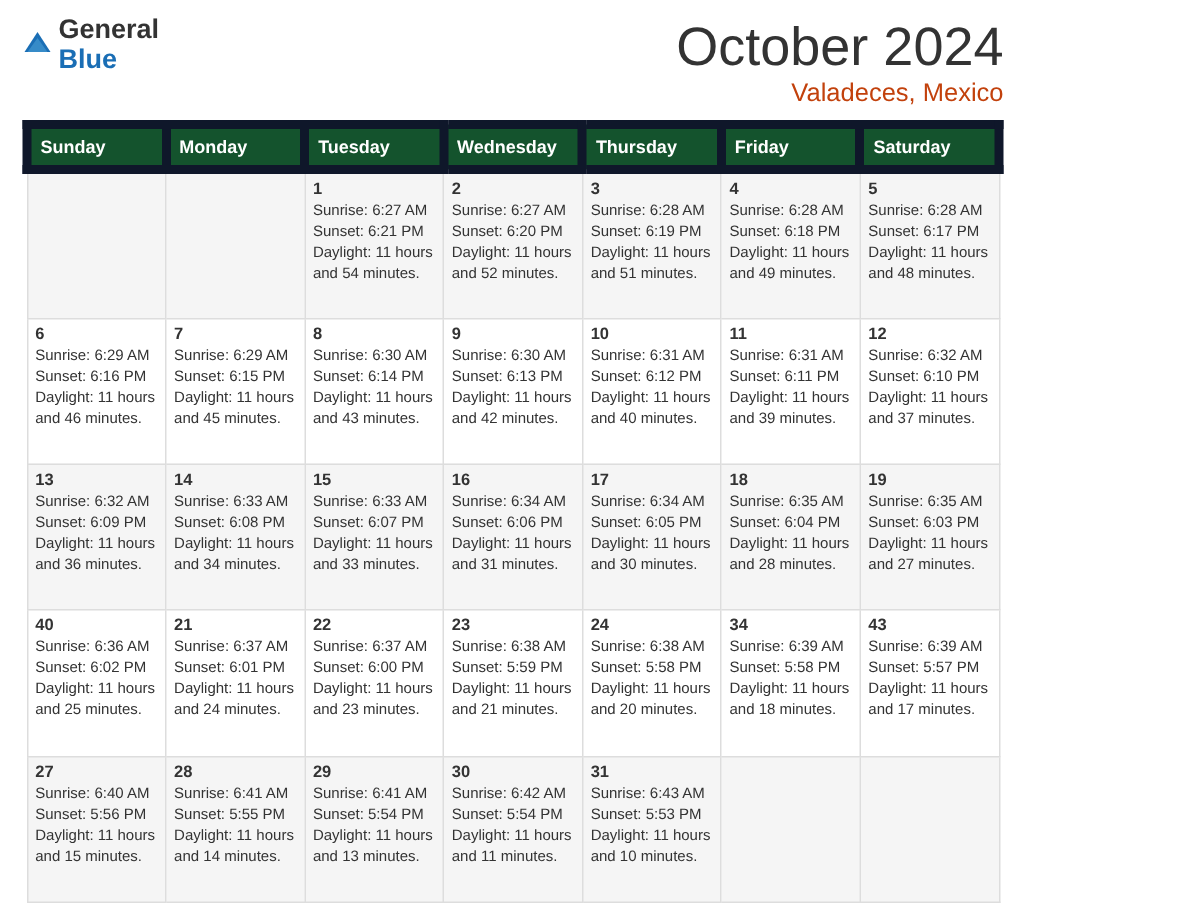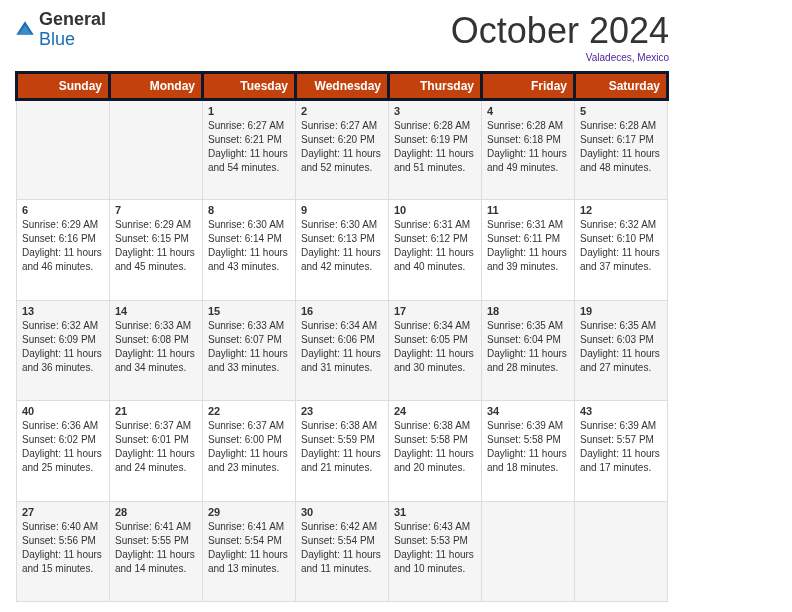--- a/index.html
+++ b/index.html
@@ -31,53 +31,53 @@
     .logo-text {
       font-size: 18px;
       line-height: 1.1;
     }
     .logo-general {
       color: #333;
       font-weight: bold;
     }
     .logo-blue {
       color: #1a6eb5;
-      font-weight: normal;
+      font-weight: bold;
     }
     .logo-icon {
       width: 20px;
       height: 20px;
     }
     .title-block {
       text-align: right;
     }
     .month-title {
       font-size: 36px;
       color: #333;
       font-weight: normal;
       text-align: center;
     }
     .location {
-      font-size: 10px;
-      color: #4c1d95;
+      font-size: 17px;
+      color: #c2410c;
     }
     .calendar {
       flex: 1;
       border: 1px solid #ccc;
       border-collapse: collapse;
       width: 100%;
       table-layout: fixed;
     }
     .calendar th {
-      background-color: #c2410c;
+      background-color: #14532d;
       color: white;
-      text-align: right;
+      text-align: left;
       padding: 5px 6px;
       font-size: 12px;
-      border: 3px solid #0f172a;
+      border: 6px solid #0f172a;
     }
     .calendar td {
       border: 1px solid #ddd;
       vertical-align: top;
       padding: 4px 5px;
       font-size: 9.5px;
       color: #333;
       height: 80px;
     }
     .calendar tr:nth-child(odd) td {

